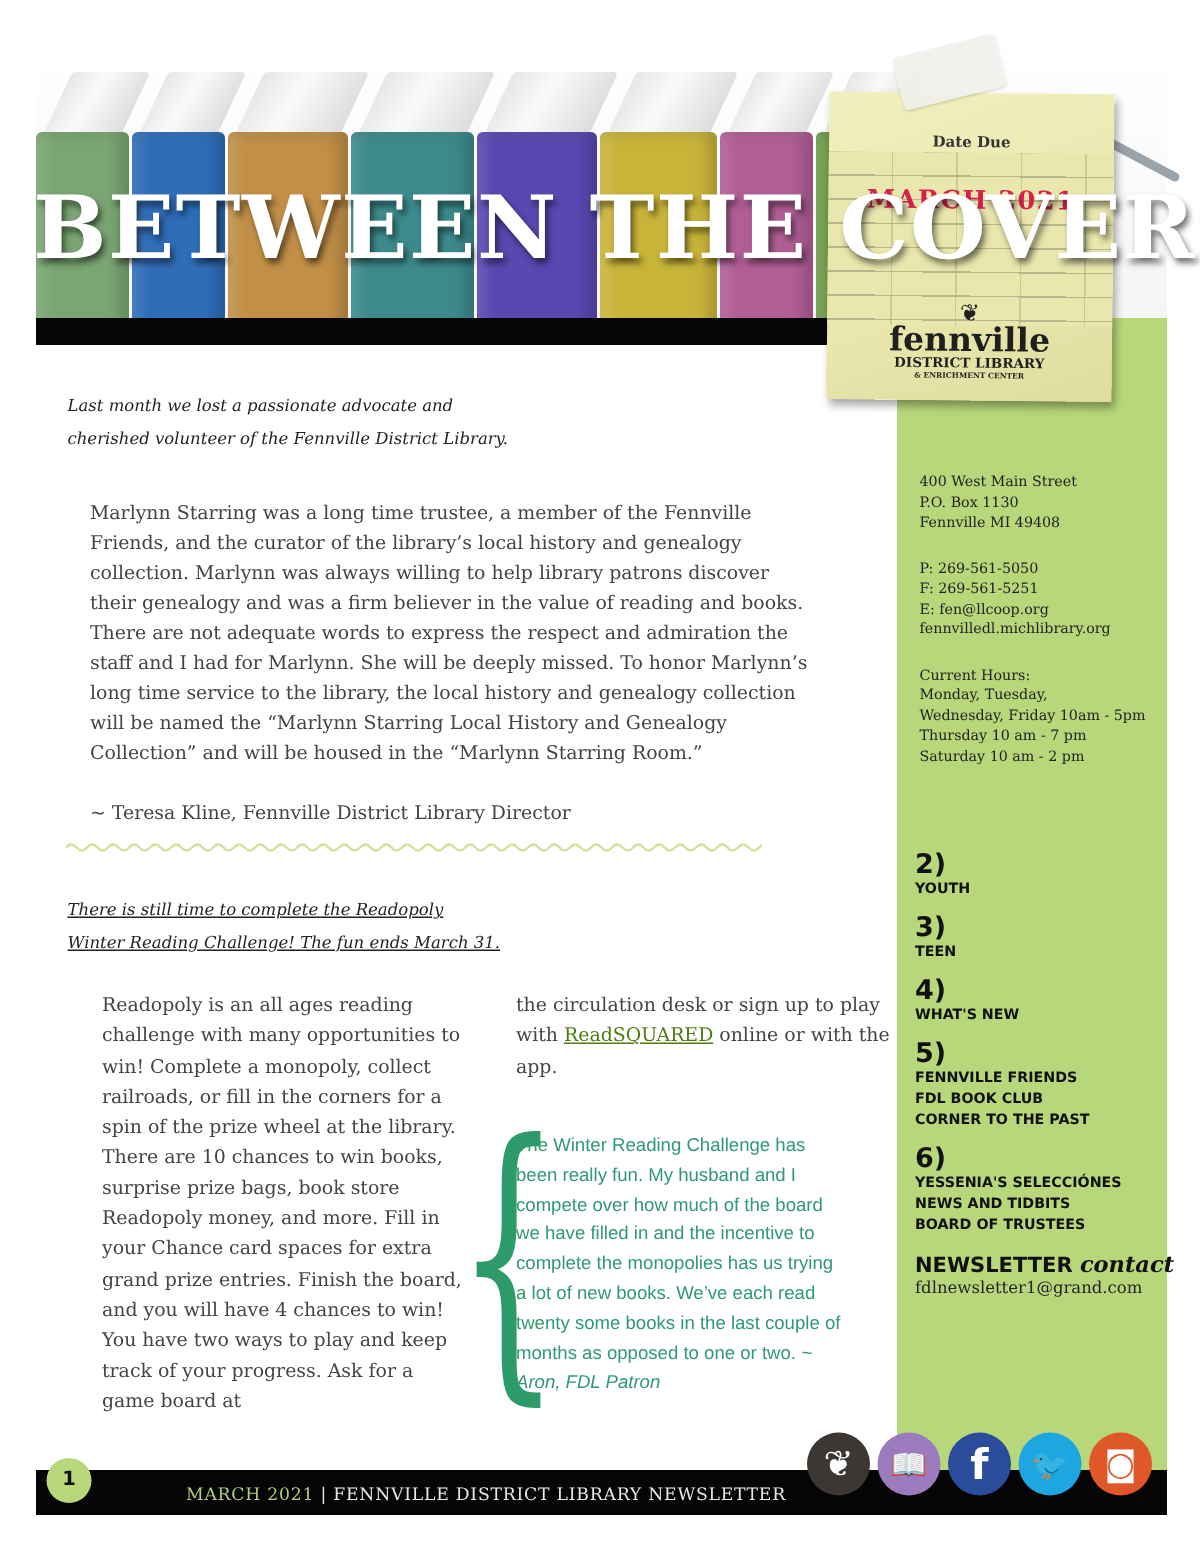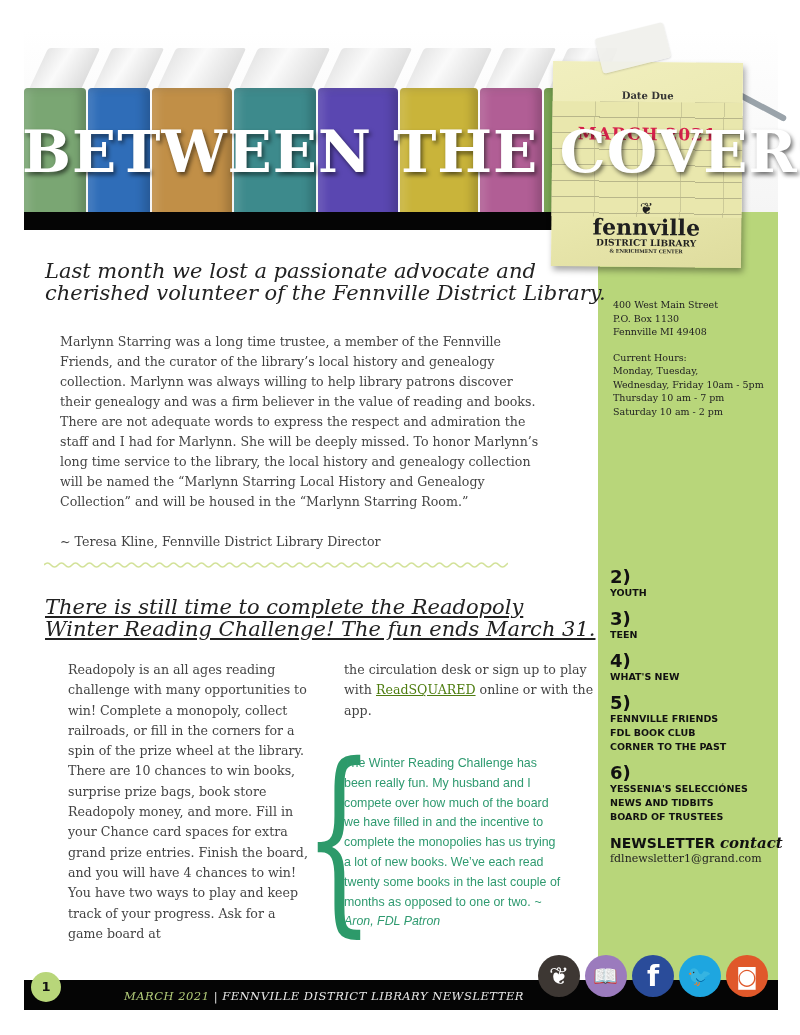--- a/index.html
+++ b/index.html
@@ -21,41 +21,41 @@
   .tape{position:absolute;left:598px;top:30px;width:70px;height:36px;background:rgba(240,240,235,0.9);transform:rotate(-14deg);z-index:3;border-radius:3px;box-shadow:0 1px 2px rgba(0,0,0,.15);}
   .pencil{position:absolute;left:720px;top:100px;width:70px;height:6px;background:#9aa3aa;transform:rotate(28deg);z-index:1;border-radius:3px;}
   .date-due{position:absolute;left:0;right:0;top:28px;text-align:center;font-size:10px;font-weight:bold;color:#333;}
   .issue-date{position:absolute;left:0;right:0;top:62px;text-align:center;font-size:17px;font-weight:bold;color:#d6214b;letter-spacing:1px;z-index:4;}
   .logo{position:absolute;left:0;right:0;top:140px;text-align:center;color:#1f1f1f;}
   .logo .pine{font-size:16px;line-height:14px;}
   .logo .name{font-family:"DejaVu Serif",serif;font-weight:bold;font-size:22px;line-height:22px;}
   .logo .sub{font-size:9px;font-weight:bold;line-height:10px;}
   .logo .sub2{font-size:5px;font-weight:bold;}
   .contact{position:absolute;left:613px;top:298px;font-size:9.5px;line-height:13.5px;color:#222;}
-  .contact p{margin:0 0 12px 0;}
+  .contact p{margin:17px 0 12px 0;}
   .toc{position:absolute;left:610px;top:568px;color:#111;font-family:"DejaVu Sans",sans-serif;}
   .toc .num{font-size:18px;font-weight:bold;line-height:18px;}
   .toc .item{font-size:9.5px;font-weight:bold;line-height:14px;text-transform:uppercase;}
   .toc .grp{margin-bottom:10px;}
   .nl-head{font-size:14px;font-weight:bold;margin-top:6px;}
   .nl-head .script{font-family:"DejaVu Serif",serif;font-style:italic;font-size:15px;margin-top:41px;}
   .nl-email{font-family:"DejaVu Serif",serif;font-size:11px;font-weight:normal;color:#222;}
   
-  .h-italic{position:absolute;left:45px;font-family:"DejaVu Serif",serif;font-style:italic;font-size:21px;line-height:22px;color:#222;}
+  .h-italic{position:absolute;left:45px;font-family:"DejaVu Serif",serif;font-style:italic;font-size:11px;line-height:22px;color:#222;}
   .body{position:absolute;left:45px;width:510px;font-family:"DejaVu Serif",serif;font-size:12.6px;line-height:20px;color:#444;}
   .body p{margin:15px;}
   .wave{position:absolute;left:44px;top:560px;width:464px;height:10px;}
   .col{position:absolute;font-family:"DejaVu Serif",serif;font-size:12.6px;line-height:20.3px;color:#444;margin-left:23px;}
   .col a{color:#4d7c0f;text-decoration:underline;}
   .brace{position:absolute;left:304px;top:738px;font-family:"DejaVu Serif",serif;font-size:200px;line-height:200px;color:#2d9a6a;transform:scaleX(0.55);transform-origin:left top;}
   .quote{position:absolute;left:344px;top:754px;width:220px;font-family:Liberation Sans, sans-serif;font-size:12.4px;line-height:19.8px;color:#2f9a70;}
   .quote .attr{font-style:italic;}
   
   .footer{position:absolute;left:24px;top:980px;width:754px;height:30px;background:#050505;}
-  .footer-text{position:absolute;left:100px;top:9px;font-size:11.5px;letter-spacing:.5px;color:#e8e8e8;white-space:nowrap;font-style:italic;}
+  .footer-text{position:absolute;left:100px;top:9px;font-size:11.5px;letter-spacing:.5px;color:#e8e8e8;white-space:nowrap;}
   .footer-text .month{color:#b3cd7a;}
   .pagenum{position:absolute;left:31px;top:972px;width:30px;height:30px;border-radius:50%;background:#b8d67a;color:#111;font-family:"DejaVu Sans",sans-serif;font-weight:bold;font-size:13px;text-align:center;line-height:30px;z-index:3;}
   .social{position:absolute;left:538px;top:955px;display:flex;gap:5px;z-index:3;}
   .sicon{width:42px;height:42px;border-radius:50%;display:flex;align-items:center;justify-content:center;color:#fff;font-family:"DejaVu Sans",sans-serif;font-weight:bold;font-size:24px;}
 </style>
 </head>
 <body>
 
 <div class="page">
 
@@ -117,20 +117,26 @@
 
   <div class="title" style="z-index:3;"></div>
 
   <div class="contact">
     <p>
       <span>400 West Main Street</span><br>
       <span>P.O. Box 1130</span><br>
       <span>Fennville MI 49408</span>
     </p>
     <p>
+      <span>P: 269-561-5050</span><br>
+      <span>F: 269-561-5251</span><br>
+      <span>E: fen@llcoop.org</span><br>
+      <span>fennvilledl.michlibrary.org</span>
+    </p>
+    <p>
       <span>Current Hours:</span><br>
       <span>Monday, Tuesday,</span><br>
       <span>Wednesday, Friday 10am - 5pm</span><br>
       <span>Thursday 10 am - 7 pm</span><br>
       <span>Saturday 10 am - 2 pm</span>
     </p>
   </div>
 
   <div class="toc">
     <div class="grp">

